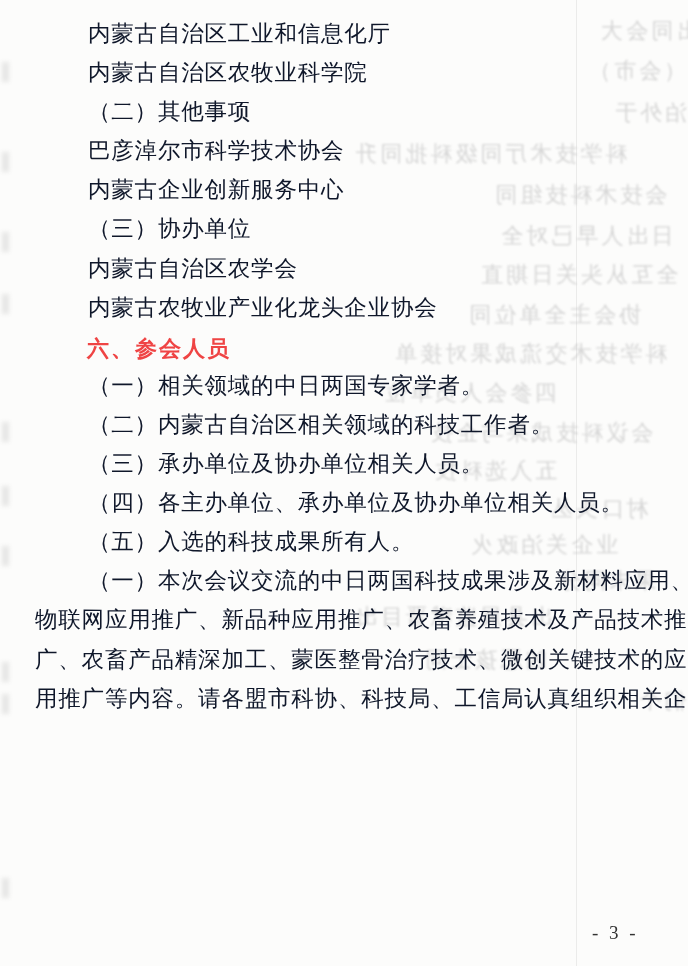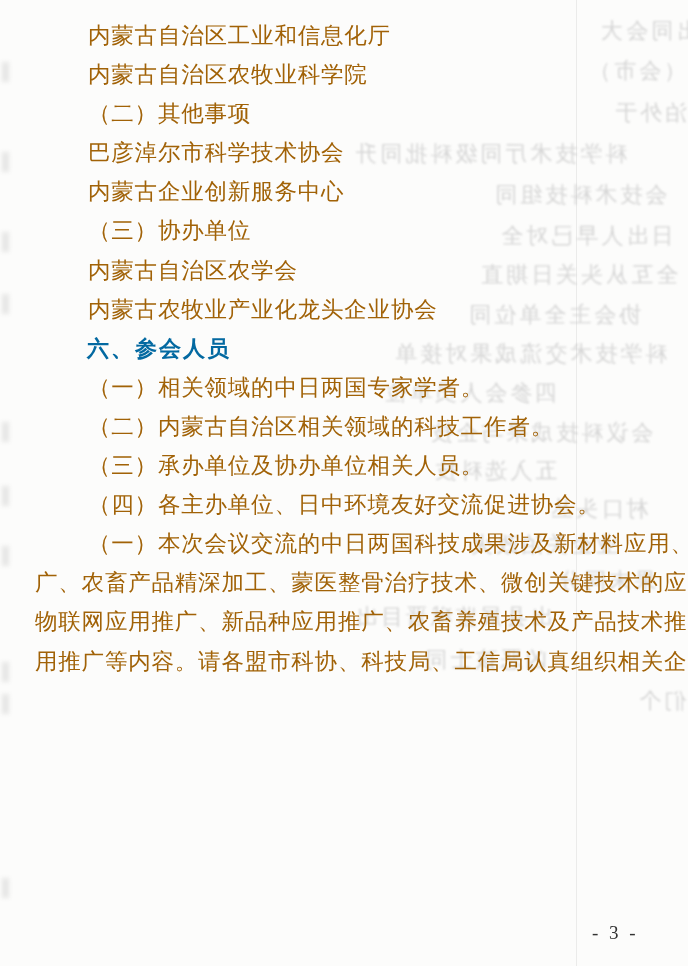--- a/index.html
+++ b/index.html
@@ -55,34 +55,35 @@
     position: absolute;
     top: 16px;
     left: 35px;
     width: 640px;
   }
   .line {
     height: 39.1px;
     line-height: 39.1px;
     font-size: 22.5px;
     letter-spacing: 0.8px;
-    color: #a16207;
+    color: #0f172a;
     white-space: nowrap;
+    font-family: Liberation Mono, monospace;
   }
   .line.indent {
     padding-left: 53px;
   }
   .line.flush {
     padding-left: 0;
   }
   .line.heading {
     padding-left: 52px;
     font-family: "Liberation Sans", "DejaVu Sans", sans-serif;
     font-weight: 700;
-    color: #0369a1;
+    color: #ef4444;
     letter-spacing: 2px;
     font-size: 22px;
   }
   .page-number {
     position: absolute;
     top: 922px;
     left: 592px;
     font-size: 19px;
     letter-spacing: 3px;
     color: #333333;
@@ -130,20 +131,21 @@
       <div class="line indent">（二）其他事项</div>
       <div class="line indent">巴彦淖尔市科学技术协会</div>
       <div class="line indent">内蒙古企业创新服务中心</div>
       <div class="line indent">（三）协办单位</div>
       <div class="line indent">内蒙古自治区农学会</div>
       <div class="line indent">内蒙古农牧业产业化龙头企业协会</div>
       <div class="line heading">六、参会人员</div>
       <div class="line indent">（一）相关领域的中日两国专家学者。</div>
       <div class="line indent">（二）内蒙古自治区相关领域的科技工作者。</div>
       <div class="line indent">（三）承办单位及协办单位相关人员。</div>
-      <div class="line indent">（四）各主办单位、日中环境友好交流促进协会。</div>
+      <div class="line indent">（四）各主办单位、承办单位及协办单位相关人员。</div>
+      <div class="line indent">（五）入选的科技成果所有人。</div>
       <div class="line indent">（一）本次会议交流的中日两国科技成果涉及新材料应用、</div>
+      <div class="line flush">物联网应用推广、新品种应用推广、农畜养殖技术及产品技术推</div>
       <div class="line flush">广、农畜产品精深加工、蒙医整骨治疗技术、微创关键技术的应</div>
-      <div class="line flush">物联网应用推广、新品种应用推广、农畜养殖技术及产品技术推</div>
       <div class="line flush">用推广等内容。请各盟市科协、科技局、工信局认真组织相关企</div>
     </div>
   <div class="page-number">- 3 -</div>
 </div>
 
 </body></html>

